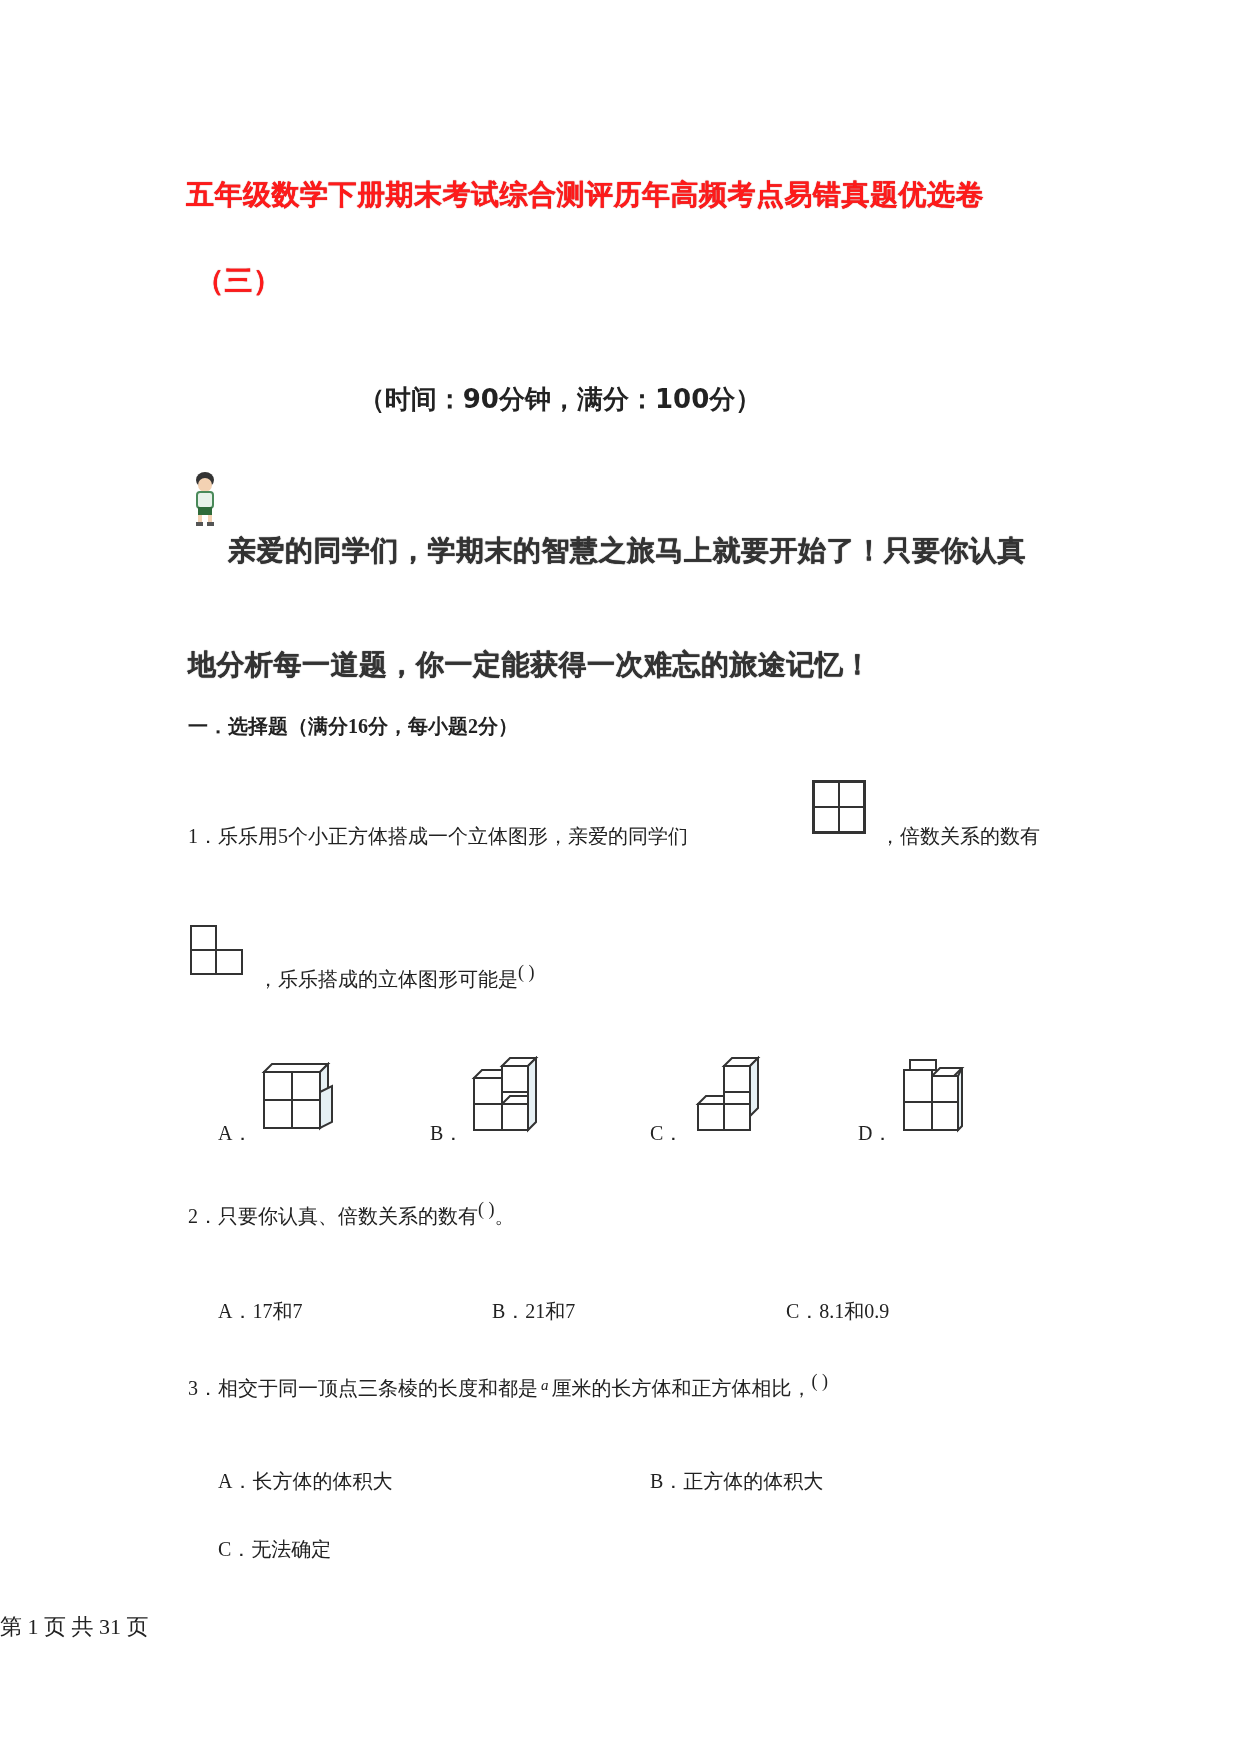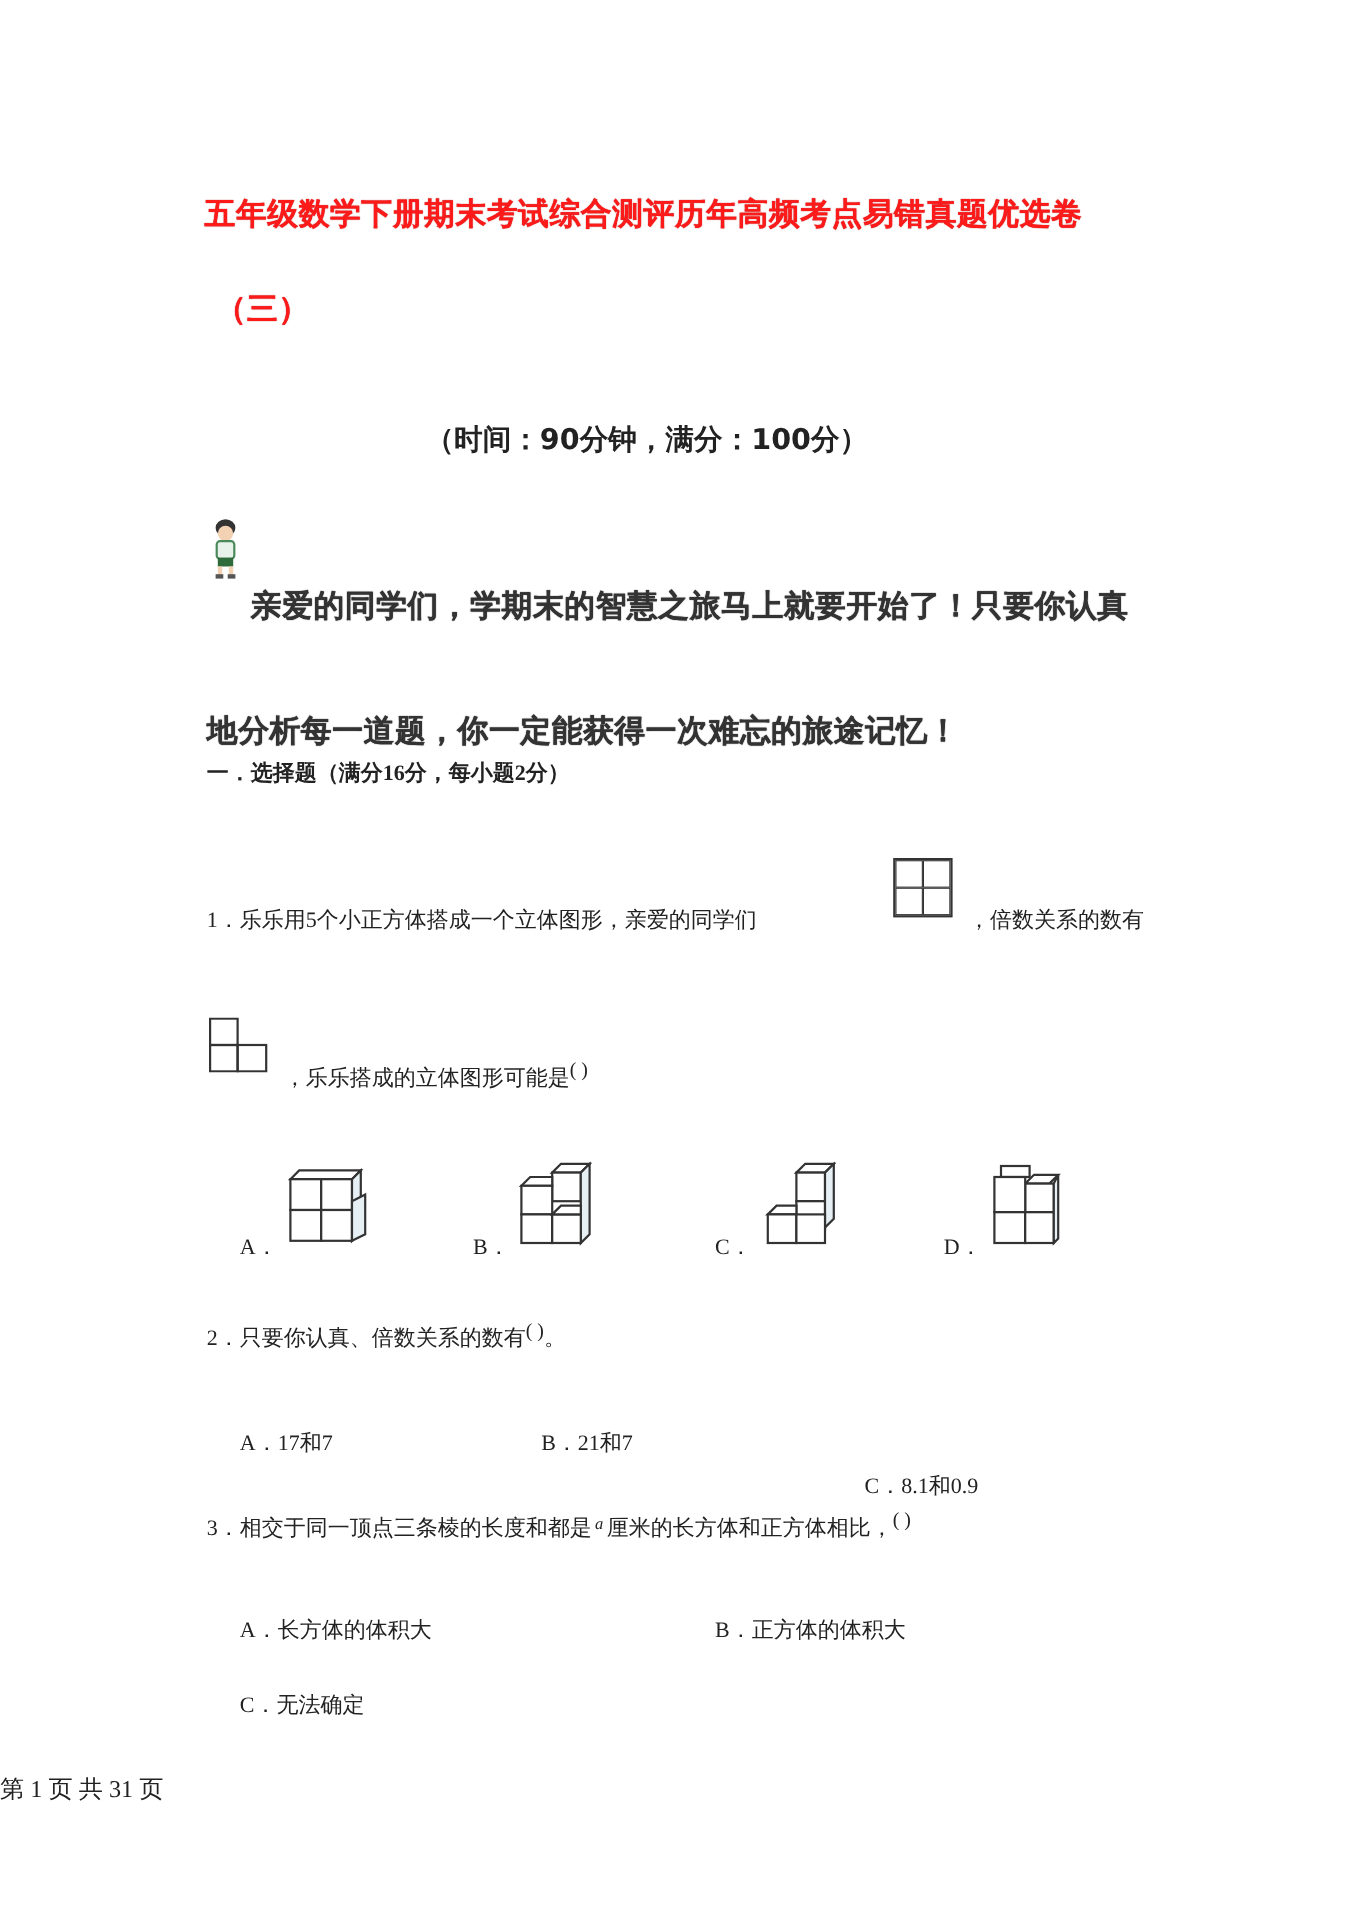--- a/index.html
+++ b/index.html
@@ -18,38 +18,38 @@
   .grid4 { border:2px solid #333; display:grid; grid-template-columns:1fr 1fr; grid-template-rows:1fr 1fr; }
   .grid4 div { border:1px solid #333; }
   svg.cubes { position:absolute; }
 </style>
 </head>
 <body>
 
 <div class="abs title" style="left:186px; top:176px;">五年级数学下册期末考试综合测评历年高频考点易错真题优选卷</div>
 <div class="abs title" style="left:196px; top:262px;">（三）</div>
 
-<div class="abs subtitle" style="left:0; width:1120px; top:382px;margin-left:28px;">（时间：90分钟，满分：100分）</div>
+<div class="abs subtitle" style="left:0; width:1120px; top:382px;">（时间：90分钟，满分：100分）</div>
 
 <div class="abs" style="left:188px; top:470px; width:34px; height:58px;">
   <svg width="34" height="58" viewBox="0 0 34 58">
     <ellipse cx="17" cy="10" rx="9" ry="8" fill="#333"></ellipse>
     <ellipse cx="17" cy="15" rx="7" ry="7" fill="#f3d2b3"></ellipse>
     <rect x="9" y="22" width="16" height="16" rx="3" fill="#e8f2ea" stroke="#4a8a5a" stroke-width="2"></rect>
     <rect x="10" y="37" width="14" height="8" fill="#2f6b3a"></rect>
     <rect x="10" y="45" width="4" height="8" fill="#f3d2b3"></rect>
     <rect x="20" y="45" width="4" height="8" fill="#f3d2b3"></rect>
     <rect x="8" y="52" width="7" height="4" fill="#555"></rect>
     <rect x="19" y="52" width="7" height="4" fill="#555"></rect>
   </svg>
 </div>
 <div class="abs intro" style="left:228px; top:504px;">亲爱的同学们，学期末的智慧之旅马上就要开始了！只要你认真</div>
 <div class="abs intro" style="left:188px; top:618px;">地分析每一道题，你一定能获得一次难忘的旅途记忆！</div>
 
-<div class="abs section" style="left:188px; top:689px;">一．选择题（满分16分，每小题2分）</div>
+<div class="abs section" style="left:188px; top:713px;">一．选择题（满分16分，每小题2分）</div>
 
 <div class="abs q" style="left:188px; top:823px;">
   <span>1．</span><span>乐乐用5个小正方体搭成一个立体图形，亲爱的同学们</span>
 </div>
 <div class="abs grid4" style="left:812px; top:780px; width:50px; height:50px;">
   <div></div>
     <div></div>
     <div></div>
     <div></div>
 </div>
@@ -119,21 +119,21 @@
     <rect x="36" y="46" width="26" height="28"></rect>
     <polygon points="62,20 66,12 66,70 62,74" fill="#e6f0f4"></polygon>
   </g>
 </svg>
 
 <div class="abs q" style="left:188px; top:1203px;">
   <span>2．</span><span>只要你认真、倍数关系的数有</span><span class="paren">(        )</span><span>。</span>
 </div>
 <div class="abs opt" style="left:218px; top:1298px;">A．17和7</div>
 <div class="abs opt" style="left:492px; top:1298px;">B．21和7</div>
-<div class="abs opt" style="left:786px; top:1298px;margin-top:39px;">C．8.1和0.9</div>
+<div class="abs opt" style="left:786px; top:1298px;">C．8.1和0.9</div>
 
 <div class="abs q" style="left:188px; top:1375px;">
   <span>3．</span><span>相交于同一顶点三条棱的长度和都是</span><span style="font-style:italic; font-size:15px; position:relative; top:-5px; margin:0 3px;">a</span><span>厘米的长方体和正方体相比，</span><span class="paren">(        )</span>
 </div>
 <div class="abs opt" style="left:218px; top:1468px;">A．长方体的体积大</div>
 <div class="abs opt" style="left:650px; top:1468px;">B．正方体的体积大</div>
 <div class="abs opt" style="left:218px; top:1536px;">C．无法确定</div>
 
 <div class="abs footer" style="left:0; width:1044px; text-align:left; top:1612px;">第 1 页 共 31 页</div>
 

